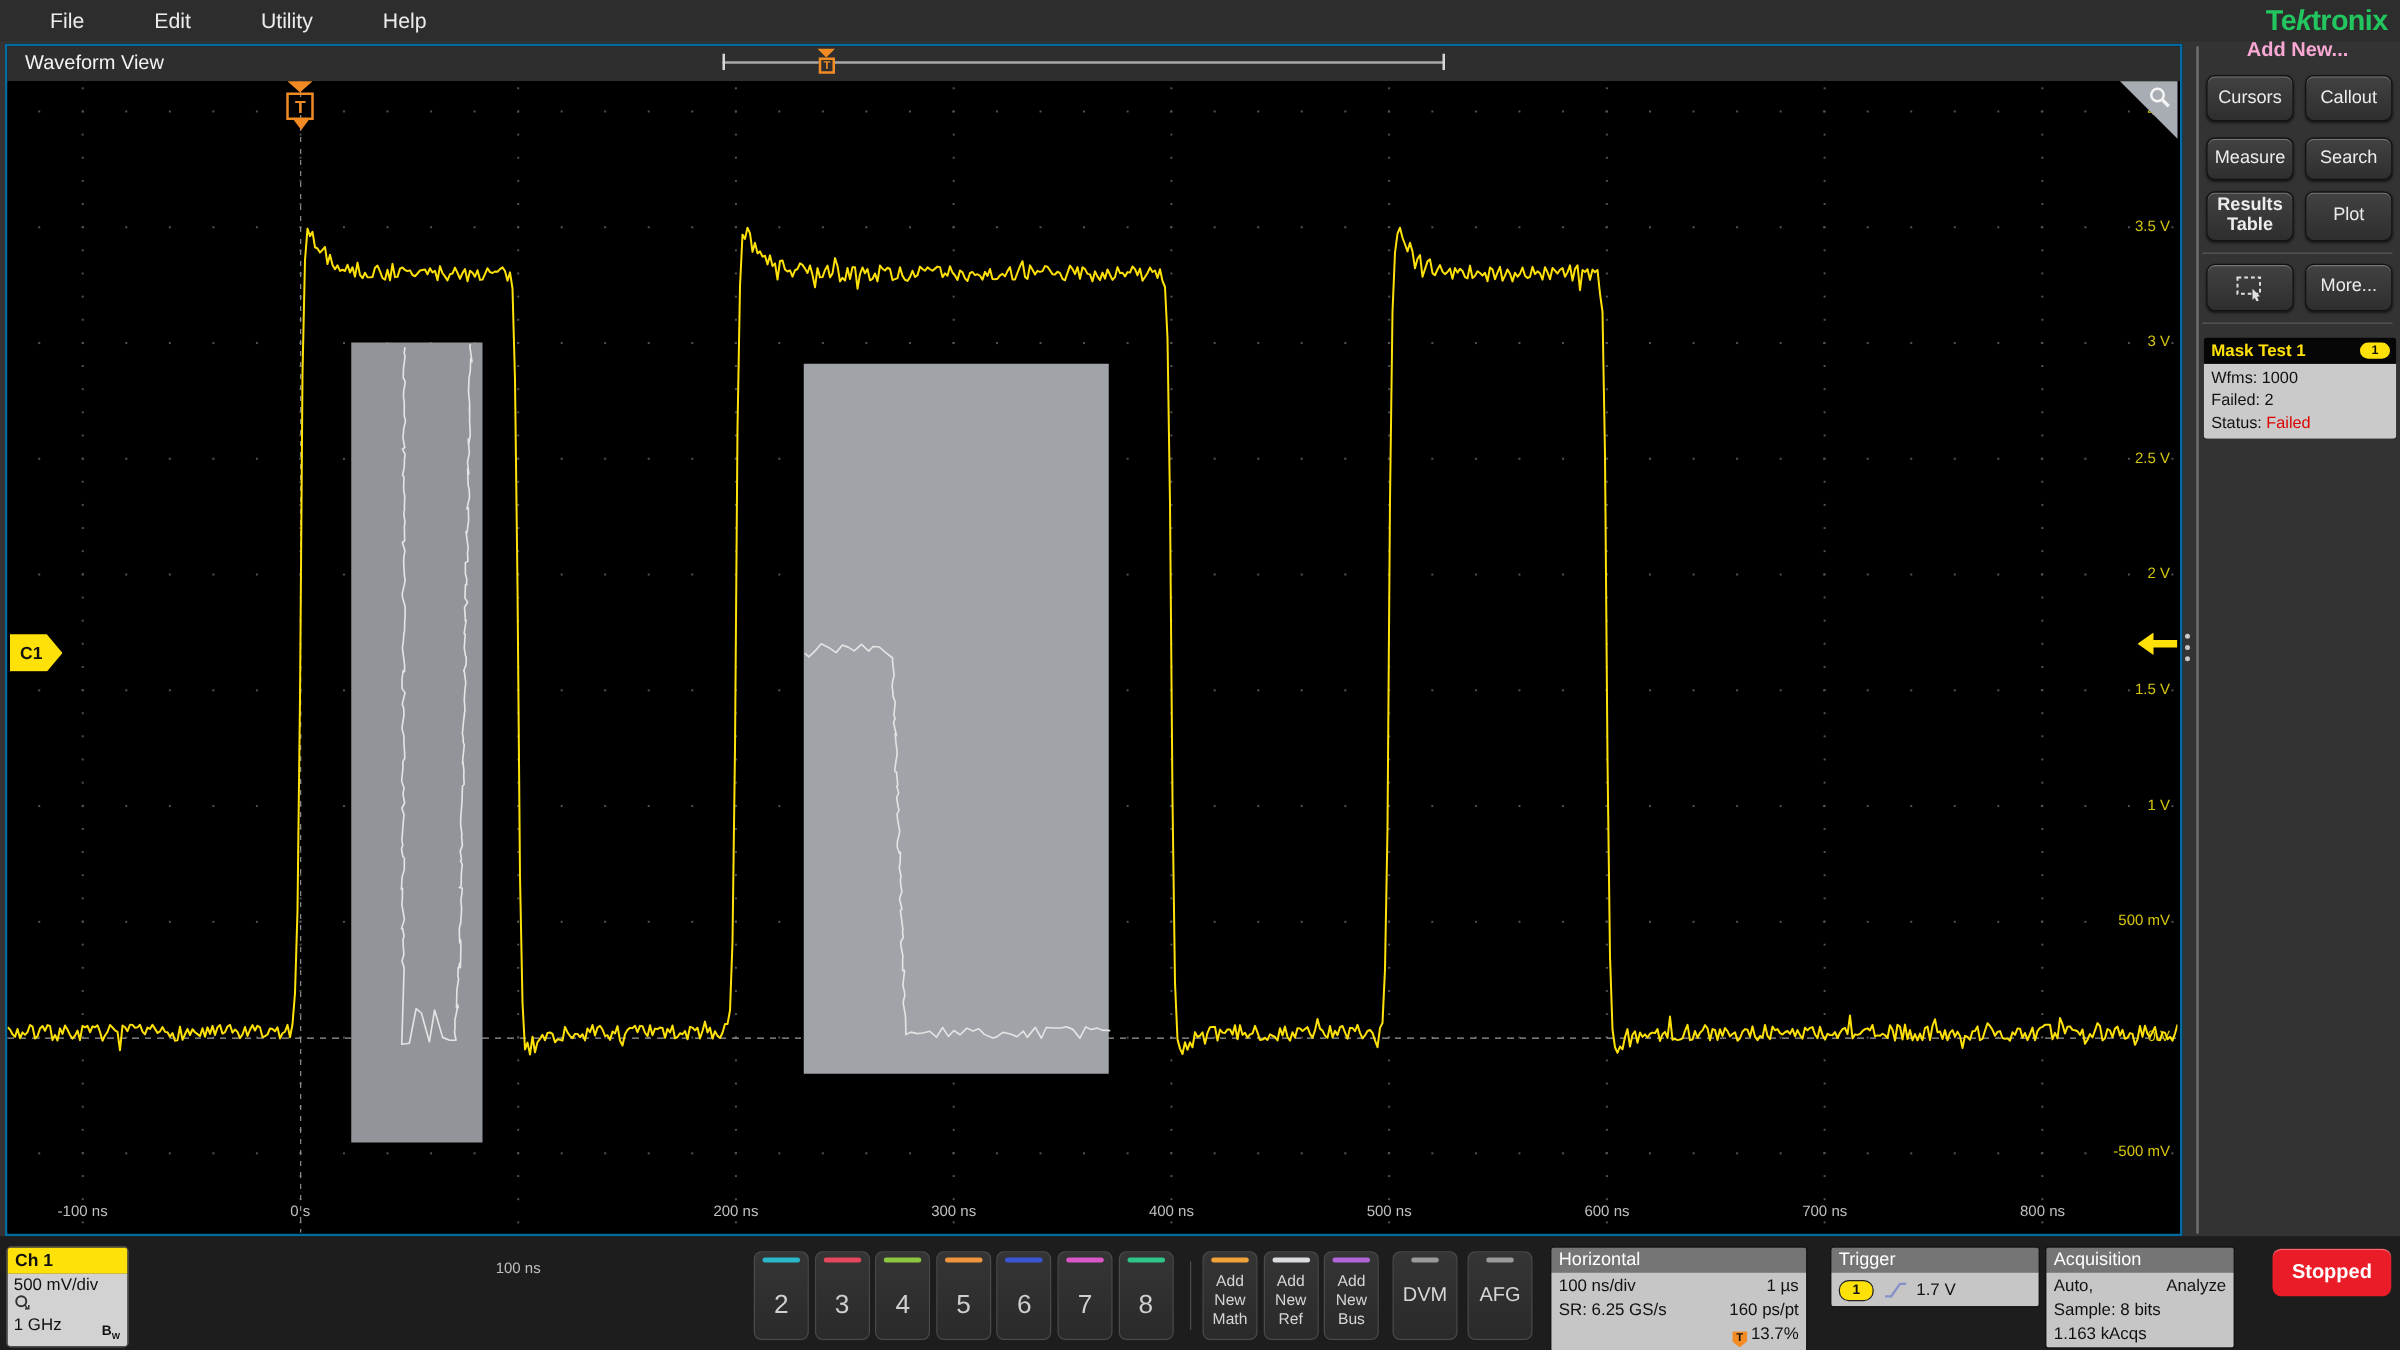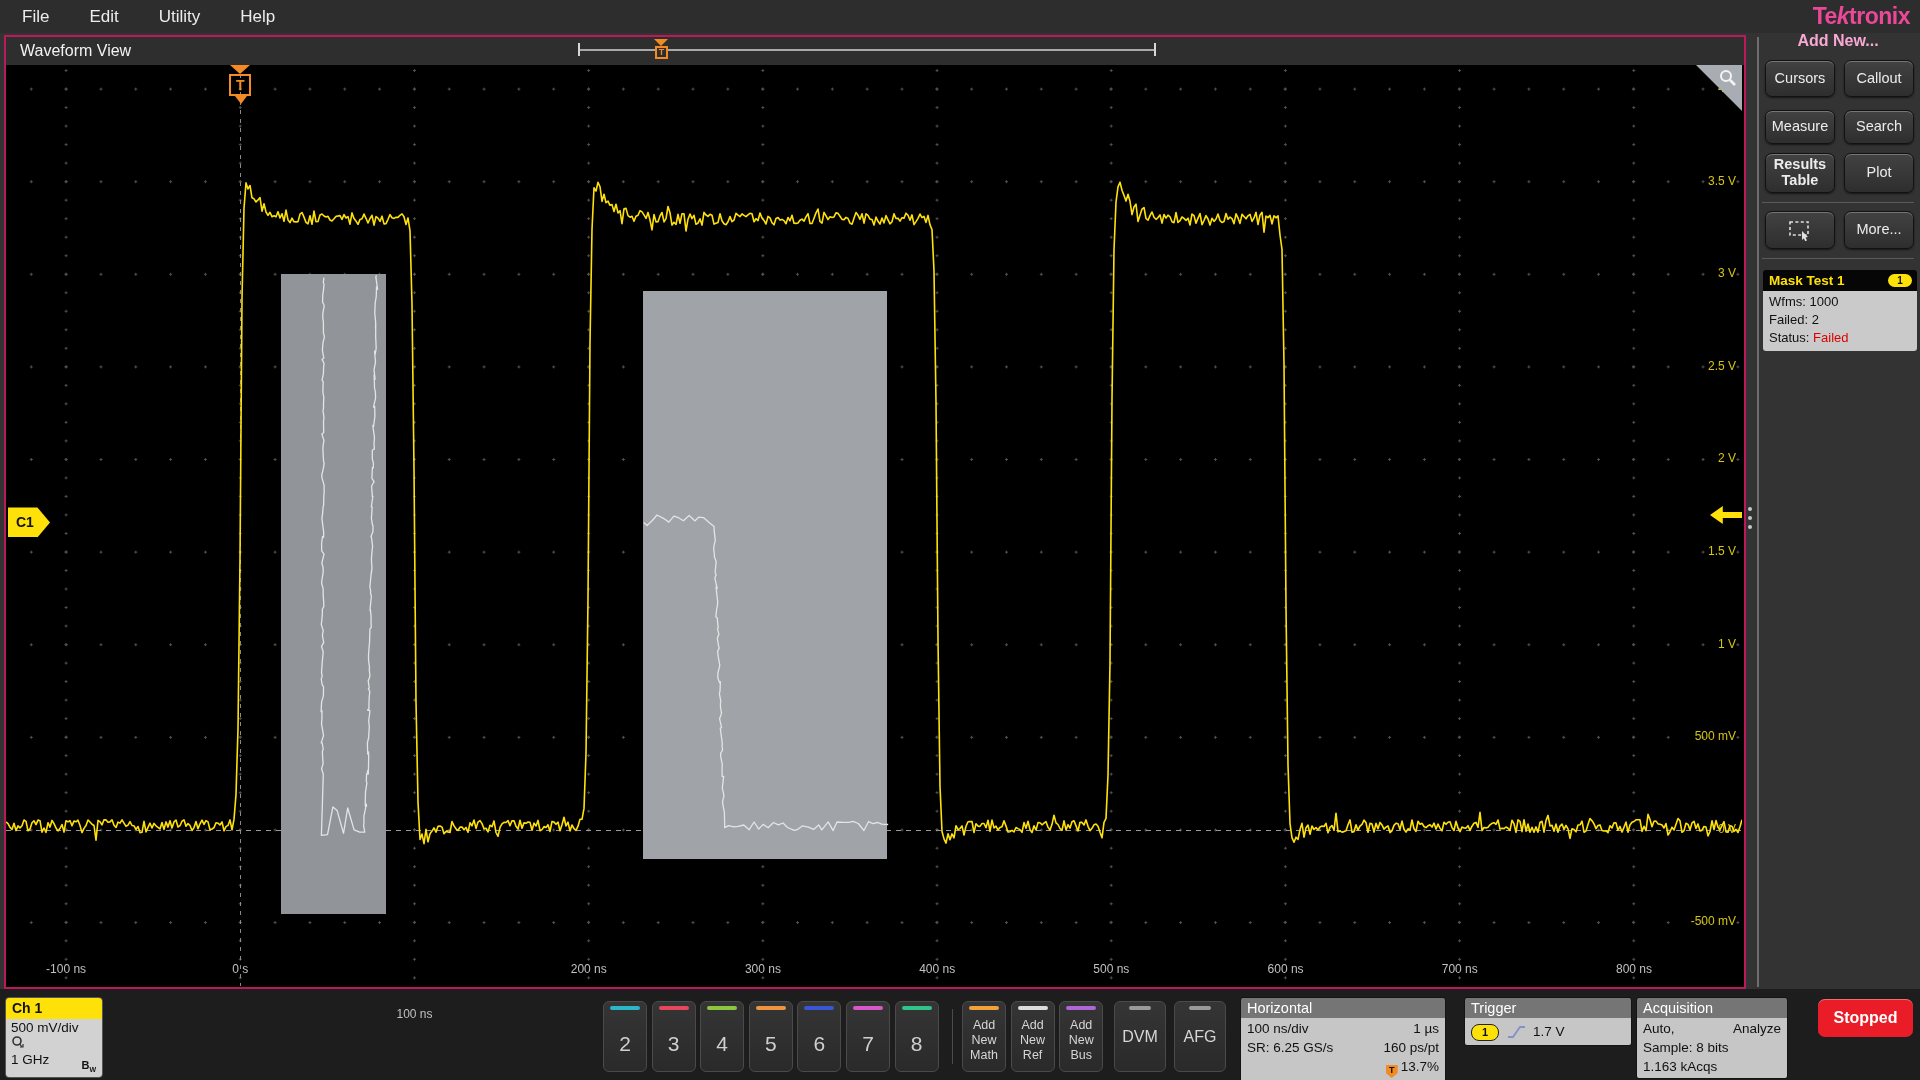--- a/index.html
+++ b/index.html
@@ -1,23 +1,23 @@
 <!DOCTYPE html>
 <html><head>
 <meta charset="utf-8">
 <style>
   html,body{margin:0;padding:0;background:#333;width:1920px;height:1080px;overflow:hidden;
     font-family:"Liberation Sans",sans-serif;-webkit-font-smoothing:antialiased;}
   #app{position:absolute;left:0;top:0;width:1920px;height:1080px;background:#333;}
-  .menubar{position:absolute;left:0;top:0;width:1920px;height:33px;background:#2d2d2d;display:flex;gap:40px;padding-left:22px;box-sizing:border-box;}
+  .menubar{position:absolute;left:0;top:0;width:1920px;height:33px;background:#2d2d2d;display:flex;gap:56px;padding-left:40px;box-sizing:border-box;}
   .menu-item{color:#ececec;font-size:17px;line-height:33px;cursor:default;}
-  .brand{position:absolute;right:10px;top:3px;color:#ec4899;font-size:23px;font-weight:bold;letter-spacing:-0.5px;}
+  .brand{position:absolute;right:10px;top:3px;color:#22c55e;font-size:23px;font-weight:bold;letter-spacing:-0.5px;}
   .brand .k{font-style:italic;}
   
-  .wfview{position:absolute;left:4px;top:35px;width:1742px;height:954px;border:2px solid #be185d;box-sizing:border-box;background:#000;}
+  .wfview{position:absolute;left:4px;top:35px;width:1742px;height:954px;border:2px solid #0369a1;box-sizing:border-box;background:#000;}
   .wf-titlebar{position:absolute;left:0;top:0;width:100%;height:28px;background:#2e2e2e;}
   .wf-title{color:#f2f2f2;font-size:16px;line-height:28px;margin-left:14px;}
   .hpos-line{position:absolute;top:12px;height:2px;background:#a8a8a8;}
   .hpos-brk{position:absolute;top:6px;width:2px;height:13px;background:#d6d6d6;}
   .hpos-tri{position:absolute;top:2px;width:0;height:0;border-left:7px solid transparent;border-right:7px solid transparent;border-top:7px solid #f28b24;}
   .hpos-box{position:absolute;top:9px;width:13px;height:13px;border:2px solid #f28b24;box-sizing:border-box;color:#f28b24;font-size:9px;font-weight:bold;text-align:center;line-height:9px;background:#2e2e2e;}
   .grid{position:absolute;left:0;top:28px;width:1736px;height:921px;background:#000;
     background-image:
       radial-gradient(circle 1.1px at 1.5px 1.5px,#515151 98%,transparent),
       radial-gradient(circle 1.1px at 1.5px 1.5px,#515151 98%,transparent);

